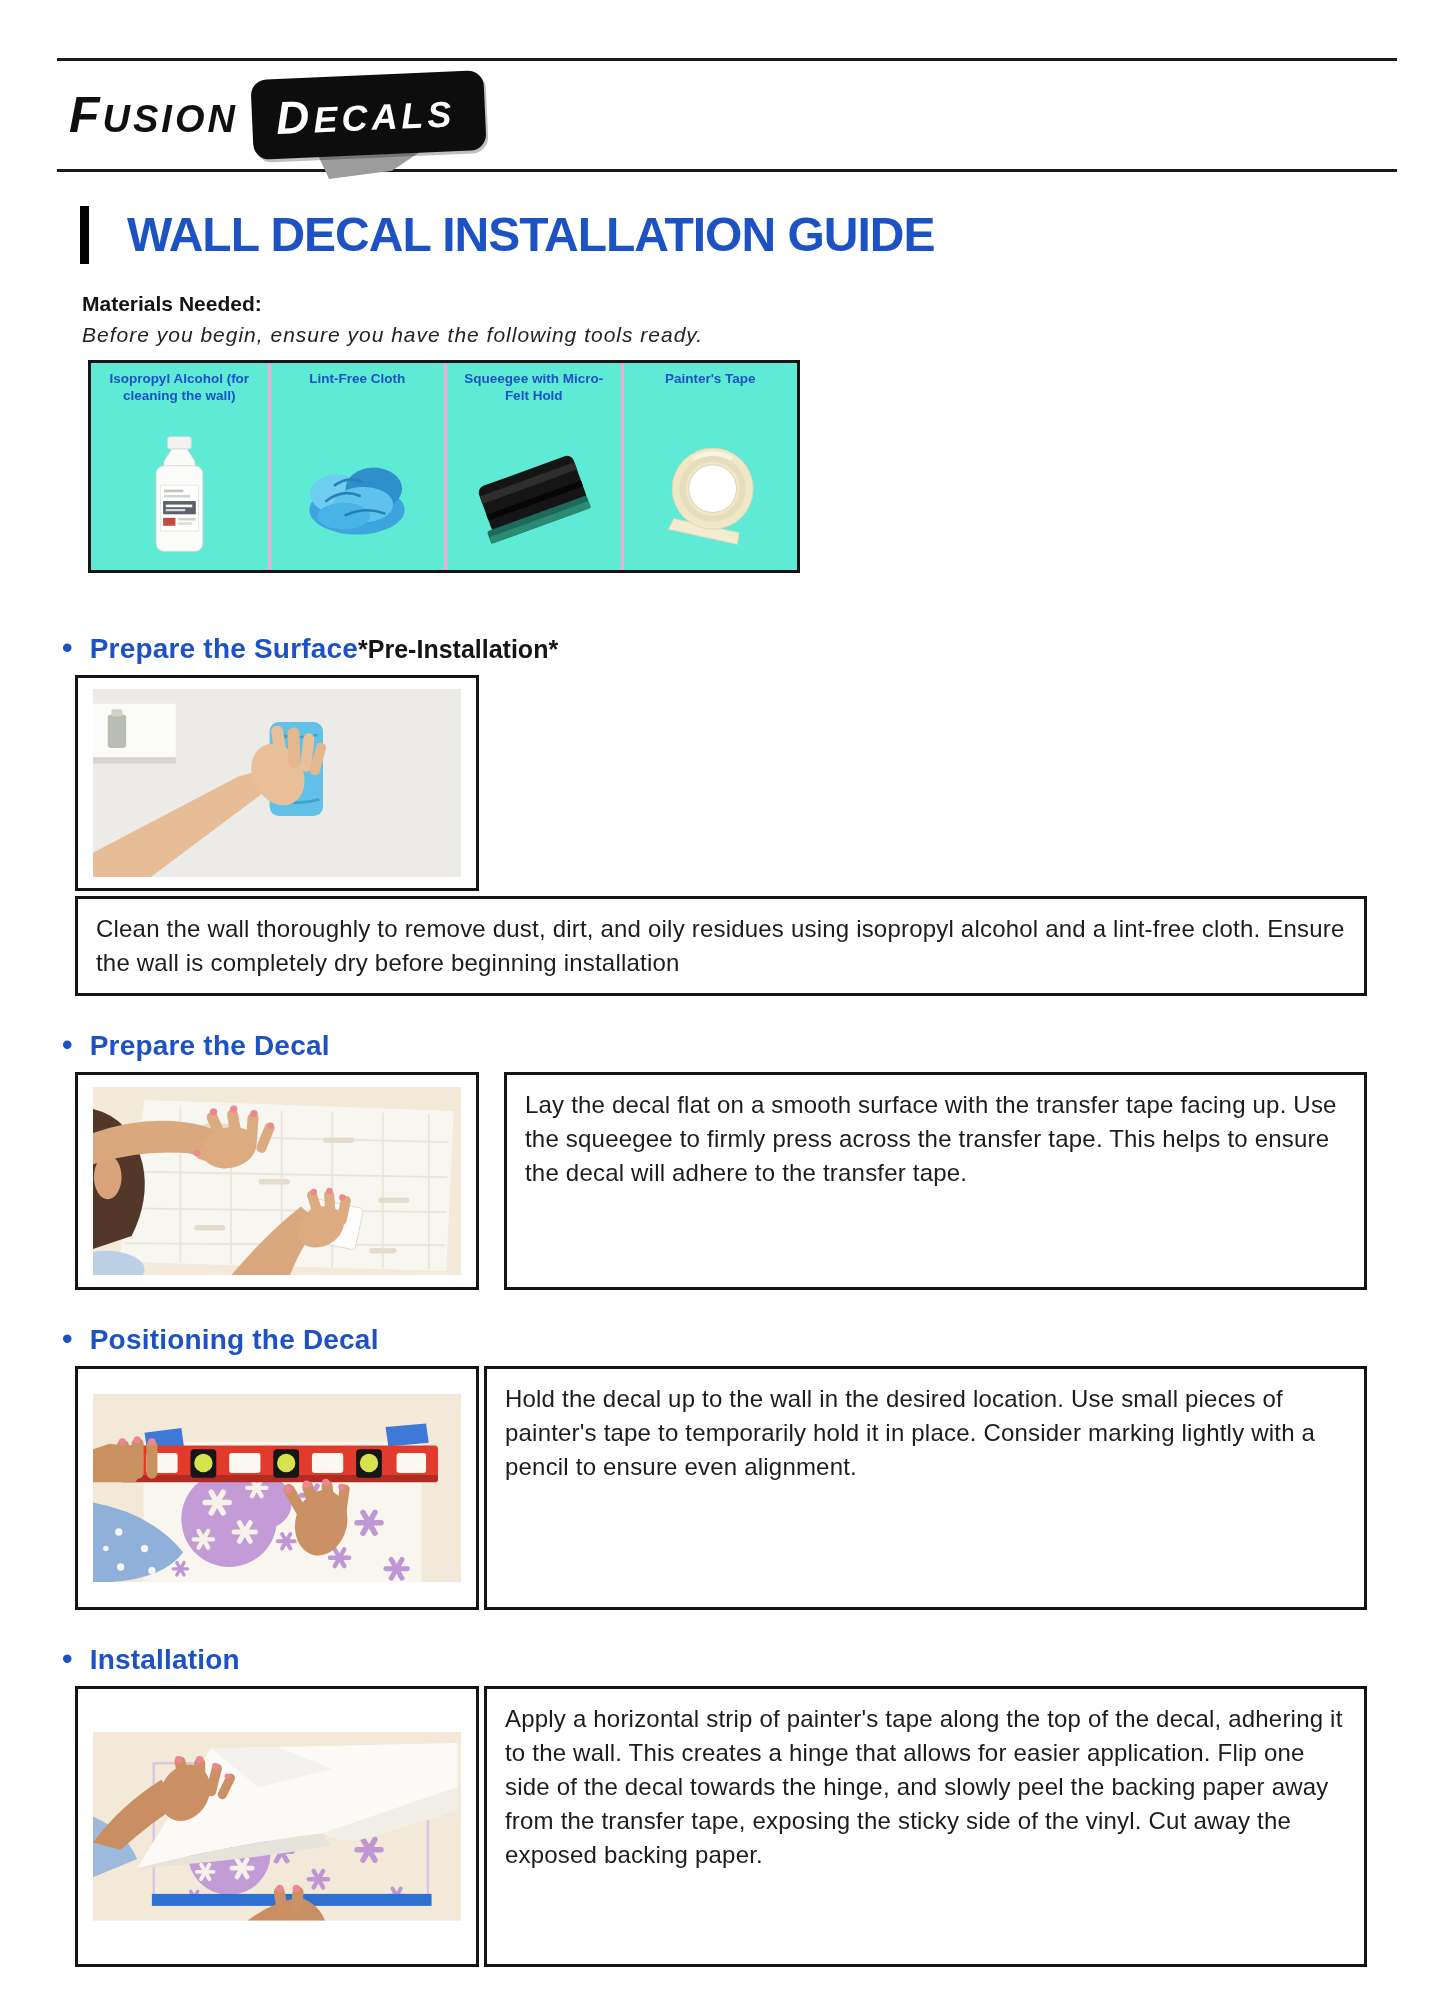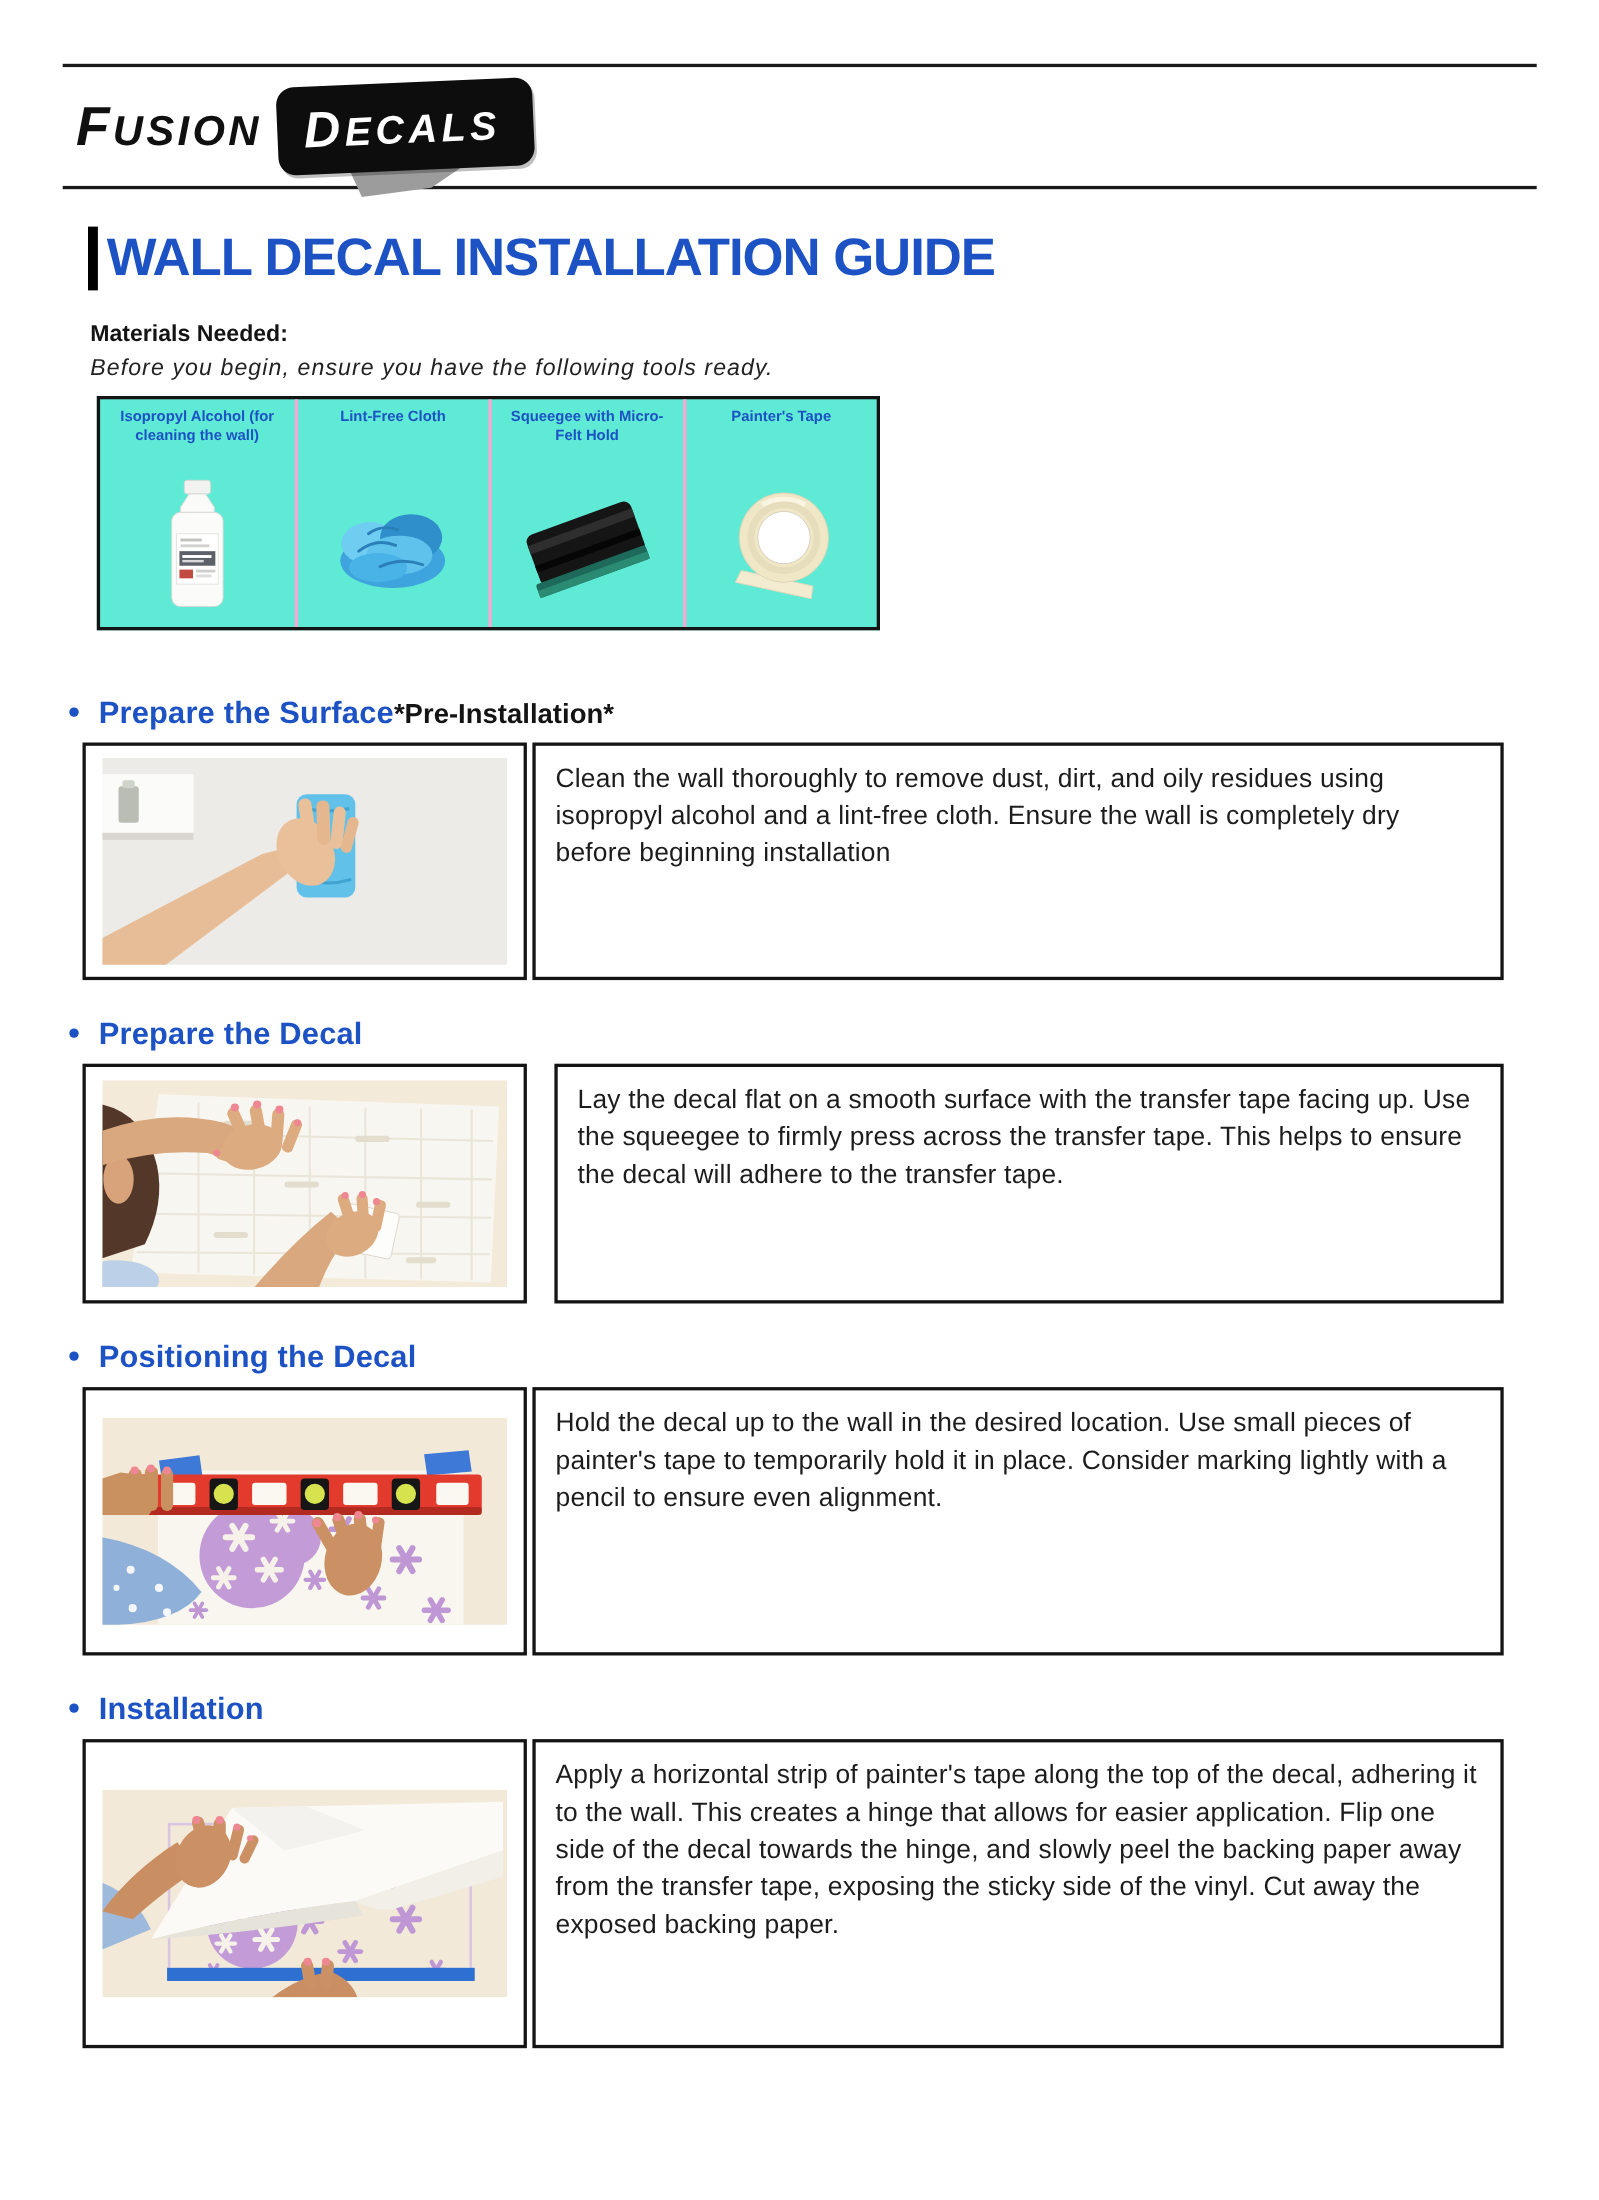--- a/index.html
+++ b/index.html
@@ -26,21 +26,21 @@
   .brand-badge {
     display:block; position:relative; z-index:2; margin-left:14px;
     background:#0d0d0d; color:#ffffff; border-radius:16px;
     font-size:36px; font-weight:bold; font-style:italic; letter-spacing:4px;
     text-transform:uppercase; padding:12px 30px 14px 24px; transform:rotate(-2.5deg);
     box-shadow:2px 3px 0 rgba(0,0,0,.25);
   }
   .brand-badge::first-letter { font-size:46px; }
 
   
-  .title-row { display:flex; align-items:stretch; margin:34px 57px 0 80px; }
+  .title-row { display:flex; align-items:stretch; margin:34px 57px 0 80px;gap:30px; }
   .title-bar { width:9px; background:#000; margin-right:8px; }
   h1.page-title {
     font-size:48px; font-weight:bold; color:var(--accent-blue,#1d52c5);
     letter-spacing:-1px; line-height:1.2; white-space:nowrap;
   }
 
   
   .materials { margin:28px 57px 0 82px; }
   .materials-heading { font-size:21px; font-weight:bold; color:#141414; }
   .materials-intro { font-size:21px; font-style:italic; letter-spacing:1px; color:#222; margin-top:7px; }
@@ -67,21 +67,21 @@
   .step-row { display:flex; gap:5px; margin:0 57px 0 75px; width:1292px; }
   .photo-cell {
     flex:none; width:404px; border:3px solid #141414; background:#fff;
     padding:11px 15px; display:flex;
   }
   .photo-cell svg { width:100%; height:auto; align-self:center; }
   .text-cell {
     flex:1; border:3px solid #141414; background:#fff;
     padding:13px 18px; font-size:24px; line-height:34px; color:#1c1c1c; letter-spacing:.2px;
   }
-  .r1 { min-height:216px; } .r2 { min-height:218px;gap:25px; } .r3 { min-height:244px; } .r4 { min-height:281px; }
+  .r1 { min-height:216px;flex-direction:column; } .r2 { min-height:218px;gap:25px; } .r3 { min-height:244px; } .r4 { min-height:281px; }
 </style>
 </head>
 <body>
 
 <div class="page">
 
   <div class="rule rule-top"></div>
 
   <div class="logo-row">
     <span class="brand-fusion">Fusion</span>

